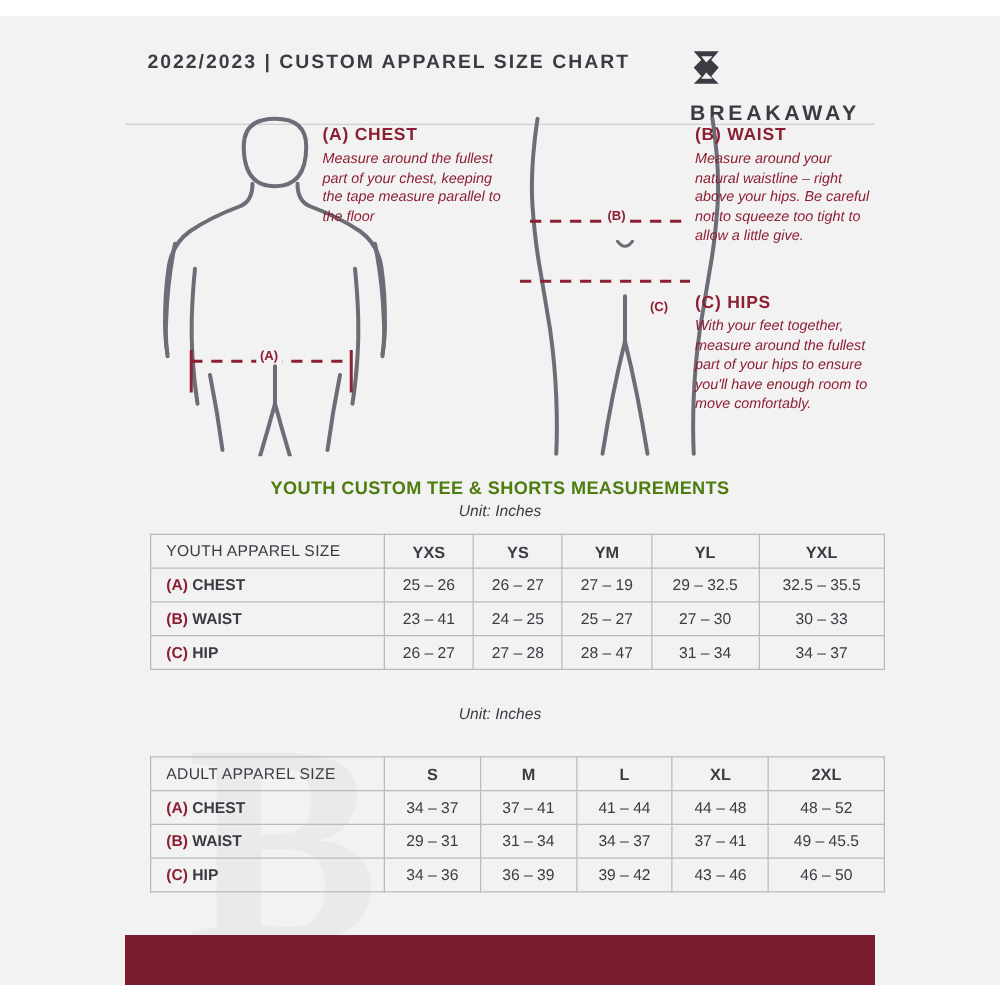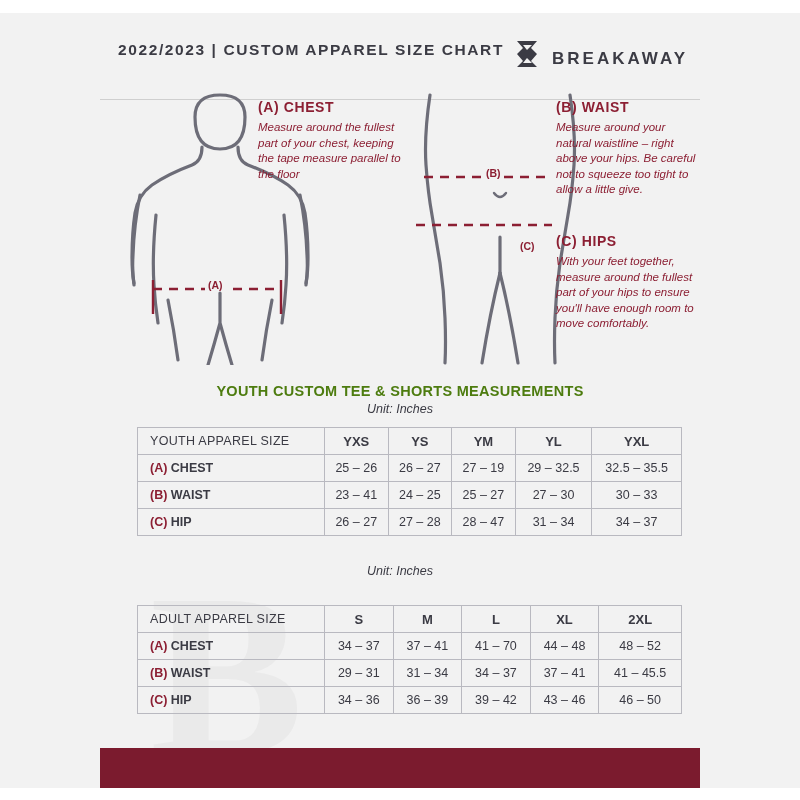--- a/index.html
+++ b/index.html
@@ -55,22 +55,23 @@
     font-size: 15.5px;
     font-weight: bold;
     letter-spacing: 1.6px;
     color: #3b3b44;
   }
   .brand {
     position: absolute;
     right: 112px;
     top: 6px;
     display: flex;
-    align-items: flex-end;
+    align-items: flex-start;
     gap: 12px;
+    flex-direction: column;
   }
   .brand-name {
     font-size: 17px;
     font-weight: bold;
     letter-spacing: 3px;
     color: #3b3b44;
   }
   .header-rule {
     position: absolute;
     left: 100px;
@@ -134,22 +135,22 @@
     font-style: italic;
     color: #3b3b44;
     margin-top: 3px;
   }
   .sec-youth { top: 370px; }
   .sec-adult { top: 548px; }
 
   
   table.size {
     position: absolute;
-    left: 137px;
-    width: 545px;
+    left: 120px;
+    width: 588px;
     border-collapse: collapse;
     background: transparent;
     padding-left: 21px;
   }
   .tbl-youth { top: 414px; }
   .tbl-adult { top: 592px; }
   table.size th,
   table.size td {
     border: 1px solid #b9b9c0;
     height: 26px;
@@ -353,34 +354,34 @@
         </tr>
       </thead>
       <tbody>
         <tr>
           <td class="rowhead">
             <span class="lbl">(A)</span>
             <span class="lbl-txt">CHEST</span>
           </td>
           <td>34 – 37</td>
           <td>37 – 41</td>
-          <td>41 – 70</td>
+          <td>41 – 44</td>
           <td>44 – 48</td>
           <td>48 – 52</td>
         </tr>
         <tr>
           <td class="rowhead">
             <span class="lbl">(B)</span>
             <span class="lbl-txt">WAIST</span>
           </td>
           <td>29 – 31</td>
           <td>31 – 34</td>
           <td>34 – 37</td>
           <td>37 – 41</td>
-          <td>41 – 45.5</td>
+          <td>49 – 45.5</td>
         </tr>
         <tr>
           <td class="rowhead">
             <span class="lbl">(C)</span>
             <span class="lbl-txt">HIP</span>
           </td>
           <td>34 – 36</td>
           <td>36 – 39</td>
           <td>39 – 42</td>
           <td>43 – 46</td>

